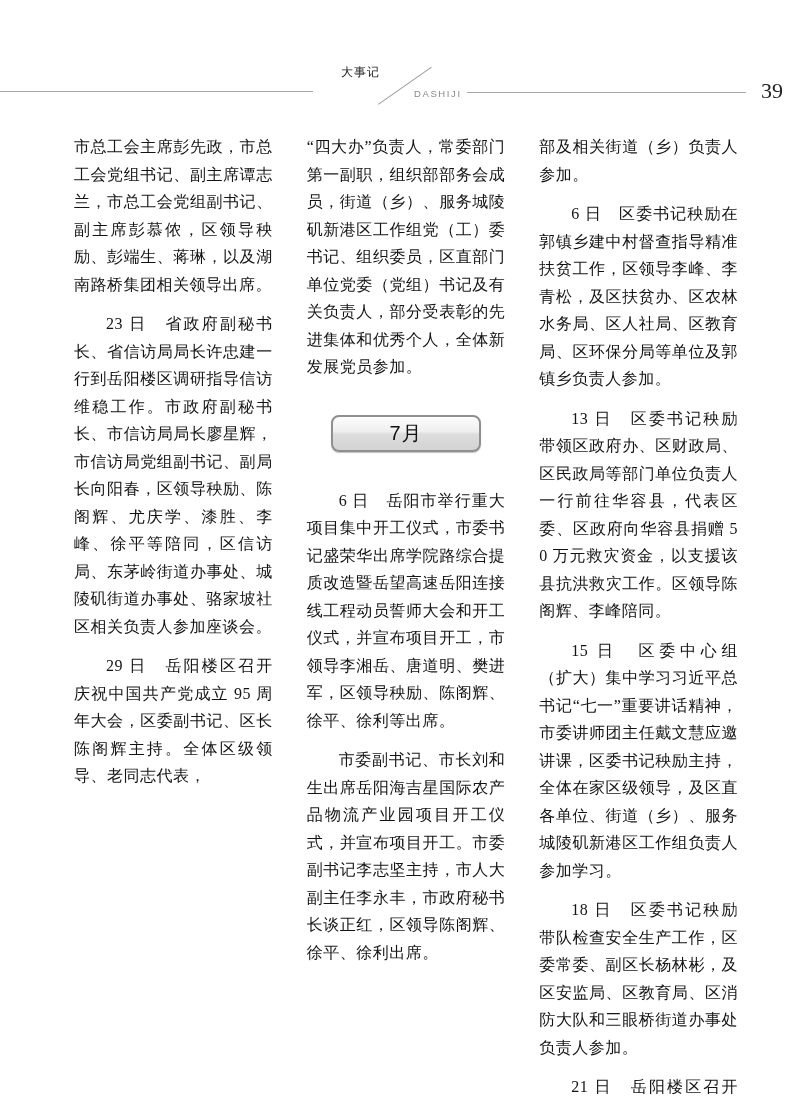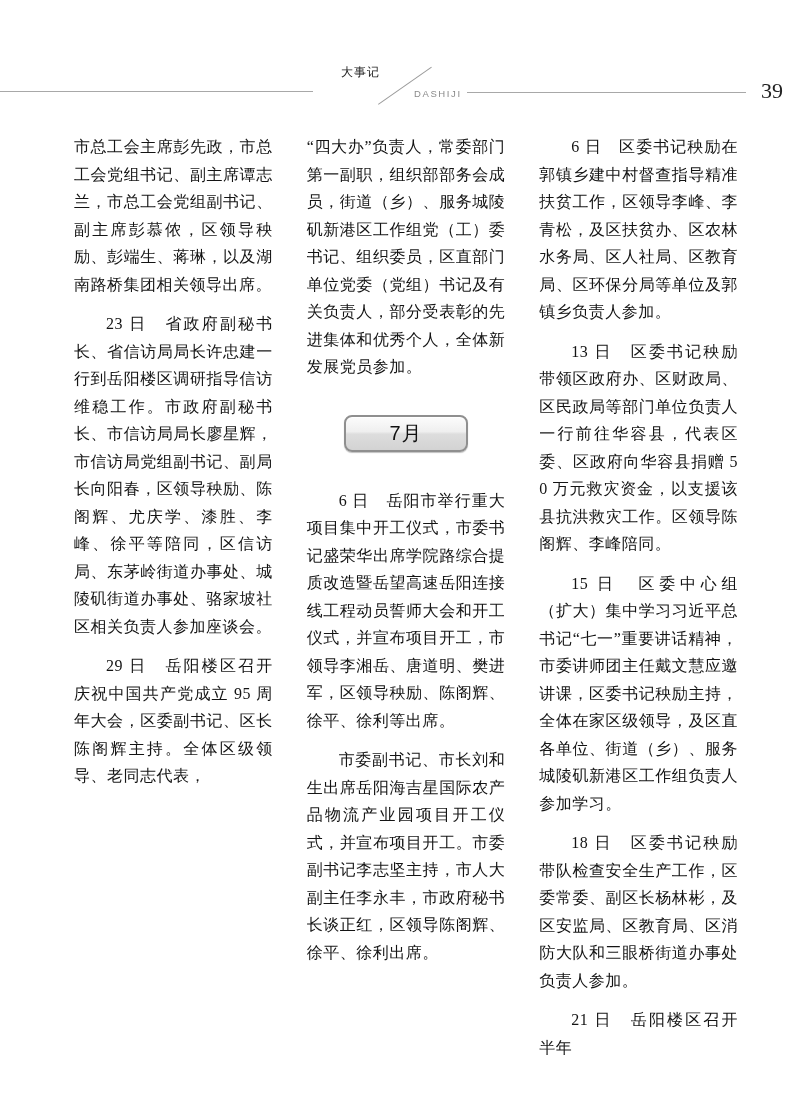--- a/index.html
+++ b/index.html
@@ -36,21 +36,21 @@
   .para{
     margin:12px;font-size:16px;line-height:27.5px;
     text-align:justify;text-align-last:left;
     text-indent:2em;letter-spacing:0.5px;
     word-break:break-all;
   }
   .para.cont{text-indent:0;}
   
   .month-btn-wrap{height:82px;display:flex;align-items:center;justify-content:center;}
   .month-btn{
-    width:124px;height:37px;box-sizing:border-box;
+    width:150px;height:37px;box-sizing:border-box;
     border:2px solid #8f8f8f;border-radius:8px;
     background:linear-gradient(180deg,#fcfcfc 0%,#efefef 44%,#dddddd 52%,#d3d3d3 100%);
     box-shadow:inset 0 1px 0 rgba(255,255,255,.95), 0 1px 1px rgba(0,0,0,.25);
     display:flex;align-items:center;justify-content:center;
     font-family:"Liberation Sans","DejaVu Sans",sans-serif;
     font-size:20px;color:#111;letter-spacing:1px;
   }
 </style>
 </head>
 <body>
@@ -79,20 +79,21 @@
       <div class="month-btn-wrap">
         <div class="month-btn">
           <span>7月</span>
         </div>
       </div>
       <p class="para">6 日　岳阳市举行重大项目集中开工仪式，市委书记盛荣华出席学院路综合提质改造暨岳望高速岳阳连接线工程动员誓师大会和开工仪式，并宣布项目开工，市领导李湘岳、唐道明、樊进军，区领导秧励、陈阁辉、徐平、徐利等出席。</p>
       <p class="para">市委副书记、市长刘和生出席岳阳海吉星国际农产品物流产业园项目开工仪式，并宣布项目开工。市委副书记李志坚主持，市人大副主任李永丰，市政府秘书长谈正红，区领导陈阁辉、徐平、徐利出席。</p>
     </div>
 
     <div class="col">
+      <p class="para cont">部及相关街道（乡）负责人参加。</p>
       <p class="para">6 日　区委书记秧励在郭镇乡建中村督查指导精准扶贫工作，区领导李峰、李青松，及区扶贫办、区农林水务局、区人社局、区教育局、区环保分局等单位及郭镇乡负责人参加。</p>
       <p class="para">13 日　区委书记秧励带领区政府办、区财政局、区民政局等部门单位负责人一行前往华容县，代表区委、区政府向华容县捐赠 50 万元救灾资金，以支援该县抗洪救灾工作。区领导陈阁辉、李峰陪同。</p>
       <p class="para">15 日　区委中心组（扩大）集中学习习近平总书记“七一”重要讲话精神，市委讲师团主任戴文慧应邀讲课，区委书记秧励主持，全体在家区级领导，及区直各单位、街道（乡）、服务城陵矶新港区工作组负责人参加学习。</p>
       <p class="para">18 日　区委书记秧励带队检查安全生产工作，区委常委、副区长杨林彬，及区安监局、区教育局、区消防大队和三眼桥街道办事处负责人参加。</p>
       <p class="para">21 日　岳阳楼区召开半年</p>
     </div>
 
   </div>
 </div>
 

